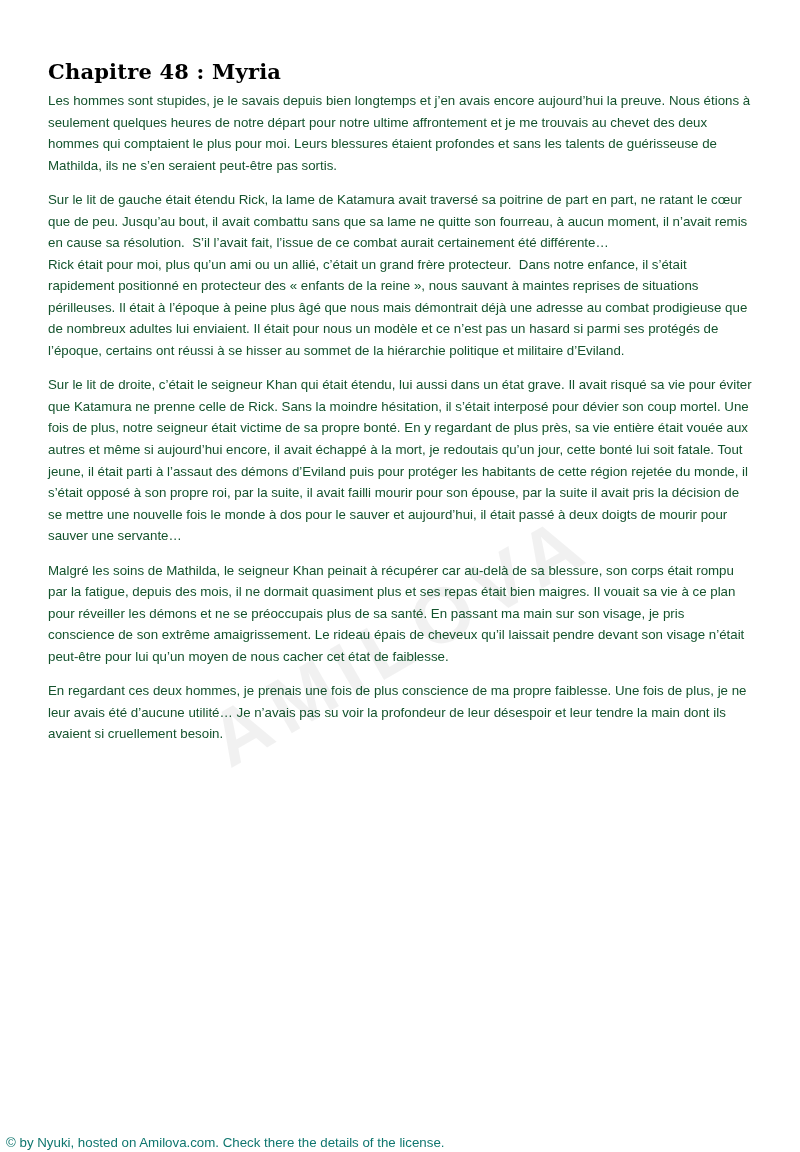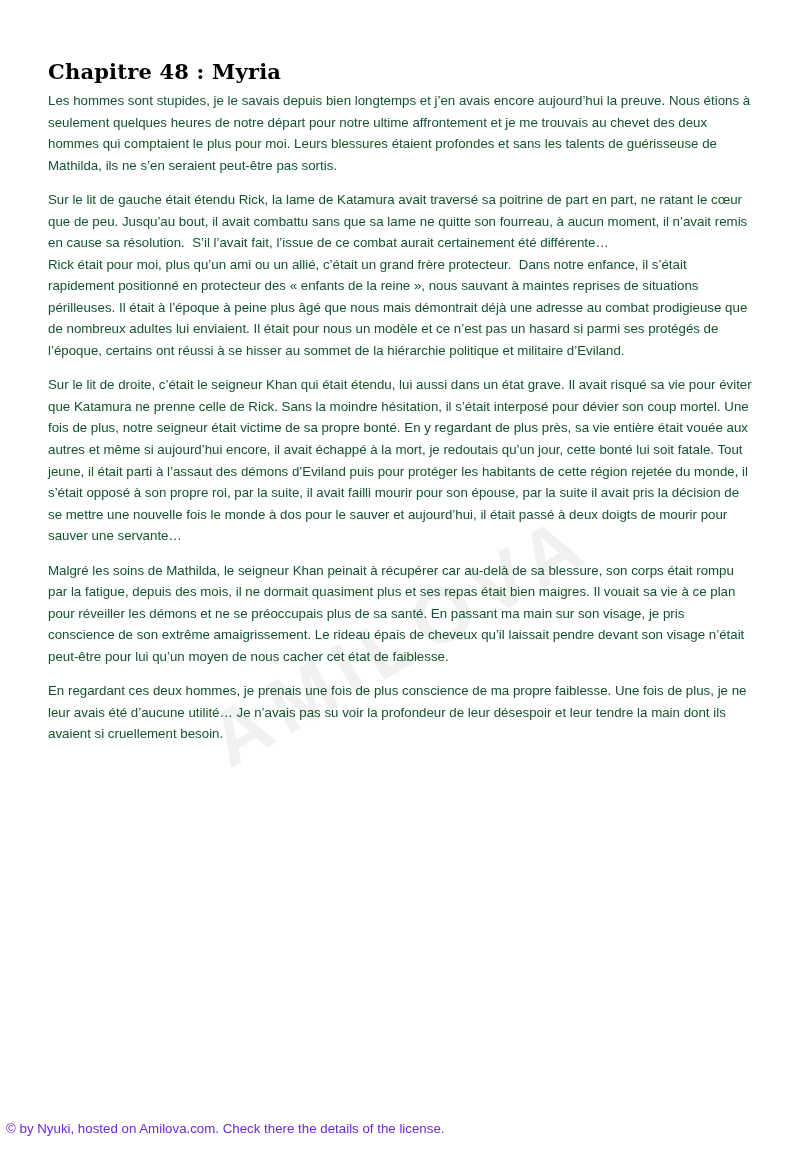--- a/index.html
+++ b/index.html
@@ -55,25 +55,25 @@
     margin: 0 0 13px 0;
     color: #14532d;
     white-space: pre-wrap;
   }
   .para:last-child {
     margin-bottom: 4px;
   }
   .footer {
     position: absolute;
     left: 6px;
-    bottom: 16px;
+    bottom: 2px;
     width: 788px;
     font-family: "Liberation Sans", sans-serif;
     font-size: 13.3px;
-    color: #6d28d9;
+    color: #0f766e;
   }
 </style>
 </head>
 <body>
 
 <div class="page">
 
   <div class="watermark">AMILOVA</div>
 
   <div class="content">

